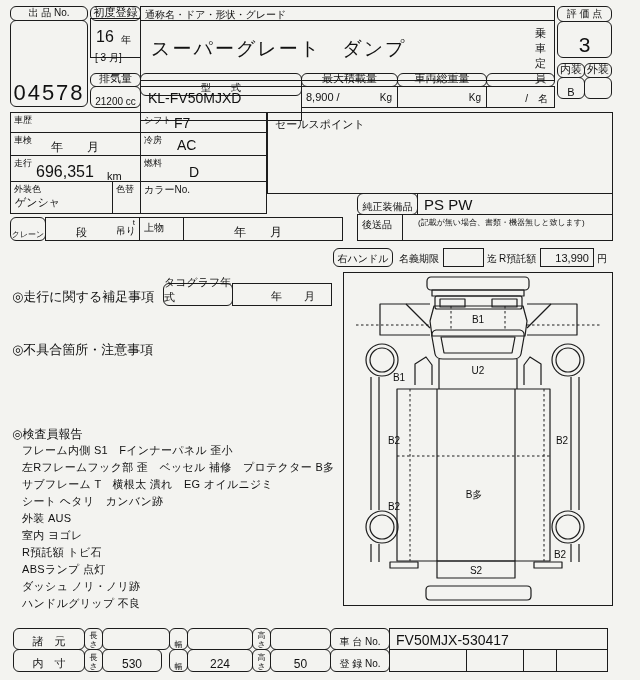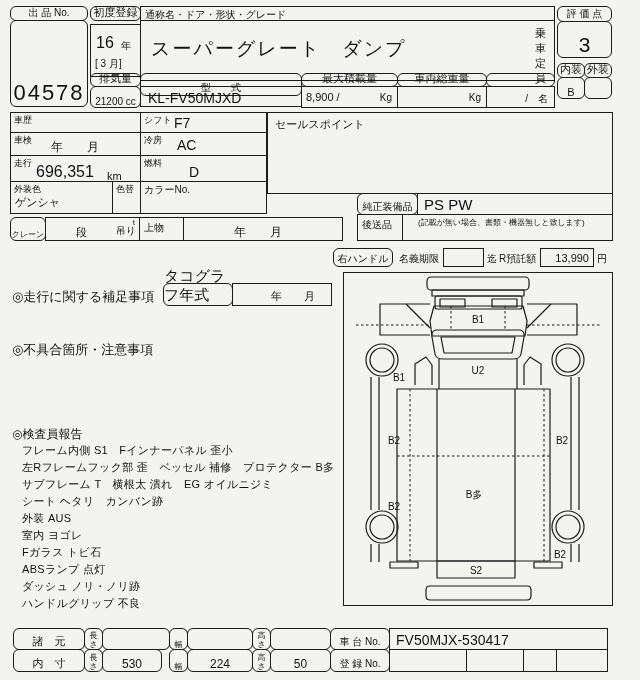--- a/index.html
+++ b/index.html
@@ -28,21 +28,21 @@
 <div class="b c" style="left:10px;top:6px;width:78px;height:15px;">
     <span class="f10">出 品 No.</span>
   </div>
 <div class="b c" style="left:10px;top:20px;width:78px;height:87px;">
     <span class="big">04578</span>
   </div>
 
 <div class="b c" style="left:90px;top:6px;width:51px;height:15px;">
     <span class="f9">初度登録</span>
   </div>
-<div class="b" style="left:90px;top:24px;width:51px;height:53px;text-decoration:underline;">
+<div class="b" style="left:90px;top:18px;width:51px;height:40px;text-decoration:underline;">
   <span class="t f16" style="left:5px;top:9px;">16</span>
   <span class="t f10" style="left:30px;top:14px;">年</span>
   <span class="t f10" style="left:4px;top:32px;">[ 3 月]</span>
 </div>
 
 <div class="b" style="left:140px;top:6px;width:415px;height:15px;">
     <span class="t f10" style="left:4px;top:1px;">通称名・ドア・形状・グレード</span>
   </div>
 <div class="b" style="left:140px;top:20px;width:415px;height:61px;">
     <span class="t" style="left:10px;top:15px;font-size:19px;letter-spacing:2px;">スーパーグレート　ダンプ</span>
@@ -51,21 +51,21 @@
 <div class="b c" style="left:90px;top:73px;width:51px;height:14px;">
     <span class="f9">排気量</span>
   </div>
 <div class="b c" style="left:90px;top:86px;width:51px;height:22px;">
     <span class="f10">21200 cc</span>
   </div>
 
 <div class="b c" style="left:140px;top:73px;width:162px;height:23px;">
     <span class="f10">型　　式</span>
   </div>
-<div class="b" style="left:140px;top:86px;width:162px;height:21px;padding-left:40px;">
+<div class="b" style="left:140px;top:86px;width:162px;height:35px;padding-left:40px;">
     <span class="t f14" style="left:7px;top:3px;">KL-FV50MJXD</span>
   </div>
 
 <div class="b c" style="left:301px;top:73px;width:97px;height:14px;">
     <span class="f9">最大積載量</span>
   </div>
 <div class="b" style="left:301px;top:86px;width:97px;height:22px;">
   <span class="t f11" style="left:4px;top:4px;">8,900 /</span>
   <span class="t f10" style="right:5px;top:5px;">Kg</span>
 </div>
@@ -181,36 +181,36 @@
 <div class="b" style="left:443px;top:248px;width:41px;height:19px;"></div>
 <span class="t f10" style="left:487px;top:252px;">迄</span>
 <span class="t f10" style="left:499px;top:252px;">R預託額</span>
 <div class="b" style="left:540px;top:248px;width:54px;height:19px;">
     <span class="t f11" style="right:4px;top:3px;">13,990</span>
   </div>
 <span class="t f10" style="left:597px;top:252px;">円</span>
 
 <span class="t f13" style="left:12px;top:288px;">◎走行に関する補足事項</span>
 <div class="b c" style="left:163px;top:283px;width:70px;height:23px;">
-    <span style="font-size:15px;">タコグラフ年式</span>
+    <span style="font-size:11px;">タコグラフ年式</span>
   </div>
 <div class="b" style="left:232px;top:283px;width:100px;height:23px;">
     <span class="t f11" style="left:38px;top:5px;">年　　月</span>
   </div>
 
 <span class="t f13" style="left:12px;top:341px;">◎不具合箇所・注意事項</span>
 
 <span class="t f12" style="left:12px;top:426px;">◎検査員報告</span>
 <span class="rep" style="top:443px;">フレーム内側 S1　Fインナーパネル 歪小</span>
 <span class="rep" style="top:460px;">左Rフレームフック部 歪　ベッセル 補修　プロテクター B多</span>
 <span class="rep" style="top:477px;">サブフレーム T　横根太 潰れ　EG オイルニジミ</span>
 <span class="rep" style="top:494px;">シート ヘタリ　カンバン跡</span>
 <span class="rep" style="top:511px;">外装 AUS</span>
 <span class="rep" style="top:528px;">室内 ヨゴレ</span>
-<span class="rep" style="top:545px;">Fガラス トビ石</span>
+<span class="rep" style="top:545px;">R預託額 トビ石</span>
 <span class="rep" style="top:562px;">ABSランプ 点灯</span>
 <span class="rep" style="top:579px;">ダッシュ ノリ・ノリ跡</span>
 <span class="rep" style="top:596px;">ハンドルグリップ 不良</span>
 
 <div class="b" style="left:343px;top:272px;width:270px;height:334px;">
   <svg width="268" height="332" viewBox="0 0 268 332" style="position:absolute;left:0;top:0;">
     <g fill="none" stroke="#1c1c1c" stroke-width="1.2" stroke-linejoin="round">
 
       <rect x="83" y="4" width="102" height="13" rx="4"></rect>
       <rect x="88" y="17" width="92" height="6"></rect>

